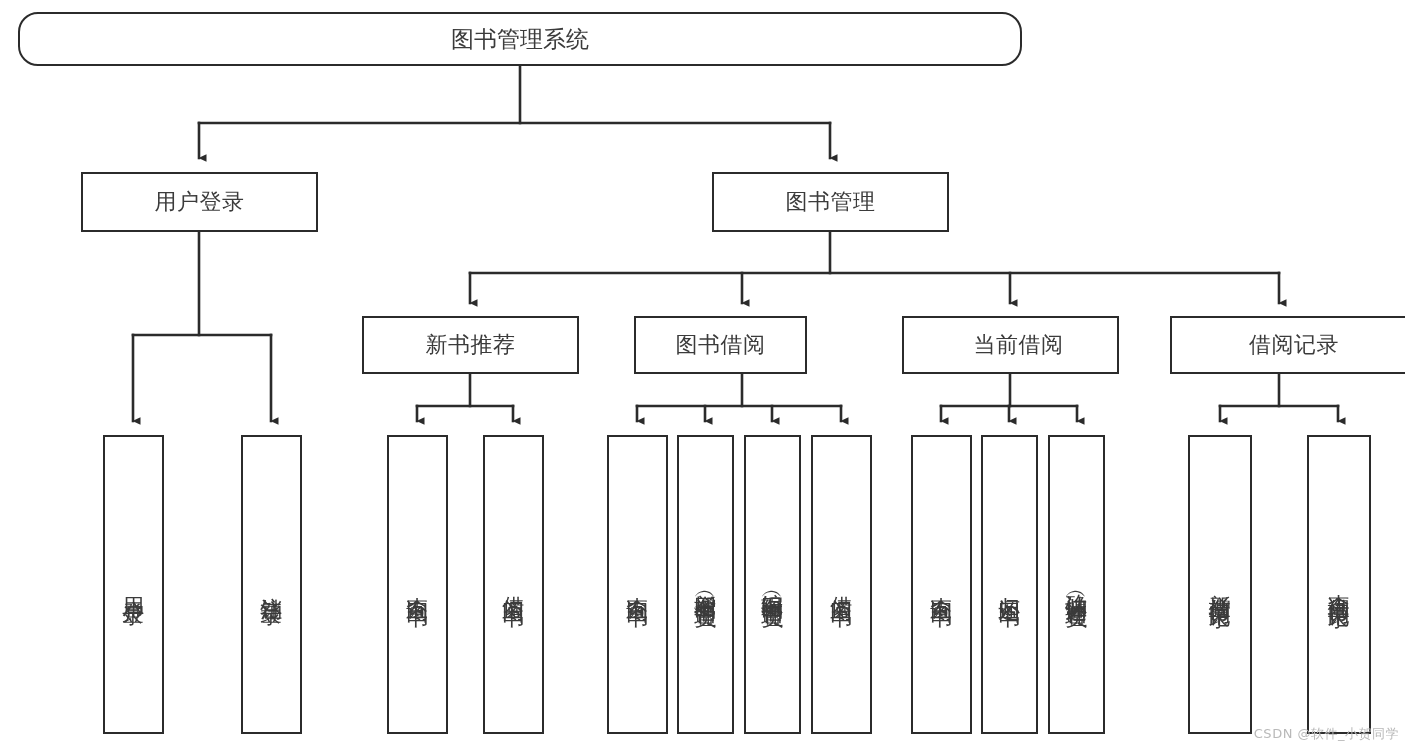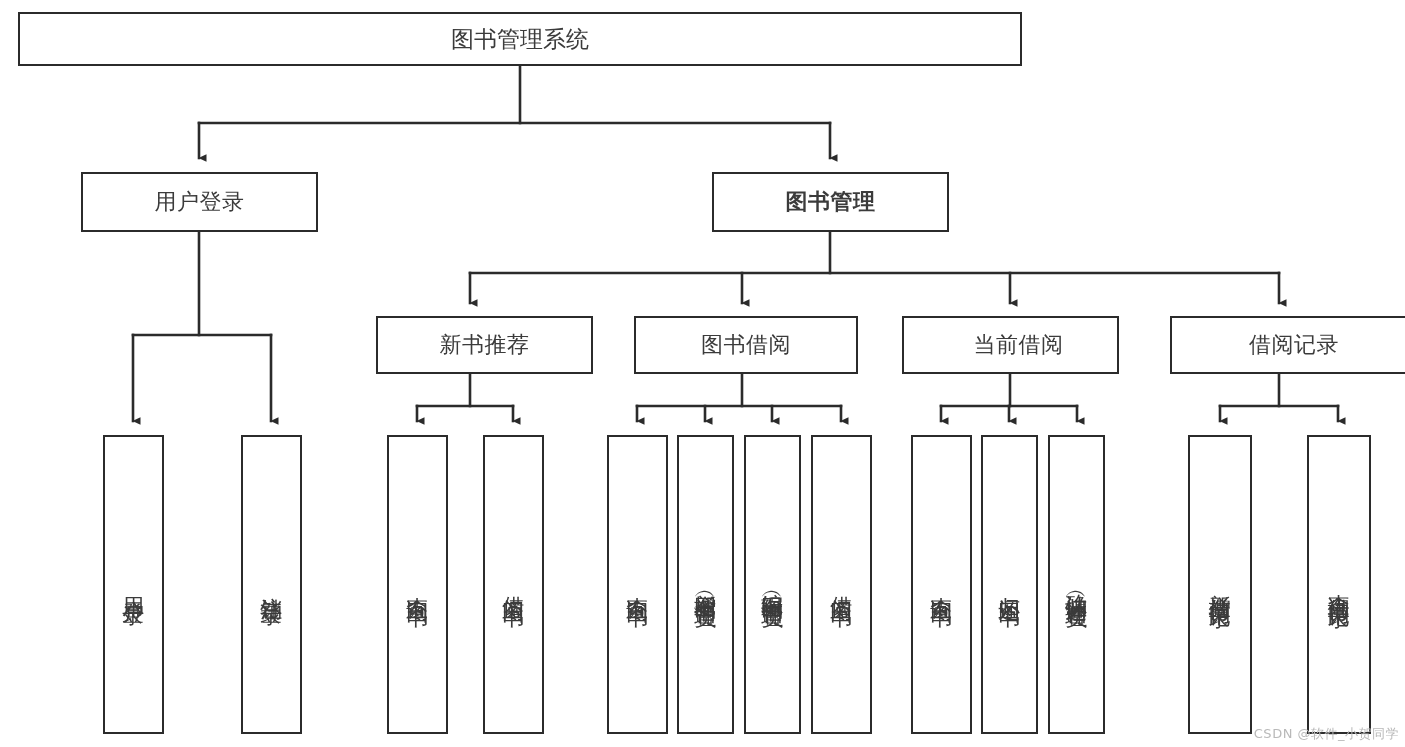--- a/index.html
+++ b/index.html
@@ -122,35 +122,35 @@
       <path d="M 1009 406 L 1009 421" marker-end="url(#arw)"></path>
       <path d="M 1077 406 L 1077 421" marker-end="url(#arw)"></path>
 
       <path d="M 1279 374 L 1279 406"></path>
       <path d="M 1220 406 L 1338 406"></path>
       <path d="M 1220 406 L 1220 421" marker-end="url(#arw)"></path>
       <path d="M 1338 406 L 1338 421" marker-end="url(#arw)"></path>
     </g>
   </svg>
 
-  <div class="node root" style="left:18px; top:12px; width:1004px; height:54px;">
+  <div class="node root" style="left:18px; top:12px; width:1004px; height:54px;border-radius:20px;">
     <span>图书管理系统</span>
   </div>
 
   <div class="node h" style="left:81px; top:172px; width:237px; height:60px;">
     <span>用户登录</span>
   </div>
-  <div class="node h" style="left:712px; top:172px; width:237px; height:60px;font-weight:bold;">
+  <div class="node h" style="left:712px; top:172px; width:237px; height:60px;">
     <span>图书管理</span>
   </div>
 
-  <div class="node h" style="left:376px; top:316px; width:217px; height:58px;text-align:right;">
+  <div class="node h" style="left:362px; top:316px; width:217px; height:58px;text-align:right;">
     <span>新书推荐</span>
   </div>
-  <div class="node h" style="left:634px; top:316px; width:224px; height:58px;">
+  <div class="node h" style="left:634px; top:316px; width:173px; height:58px;">
     <span>图书借阅</span>
   </div>
   <div class="node h" style="left:902px; top:316px; width:217px; height:58px;padding-left:16px;">
     <span>当前借阅</span>
   </div>
   <div class="node h" style="left:1170px; top:316px; width:248px; height:58px;">
     <span>借阅记录</span>
   </div>
 
   <div class="node leaf" style="left:103px; top:435px; width:61px; height:299px;">

